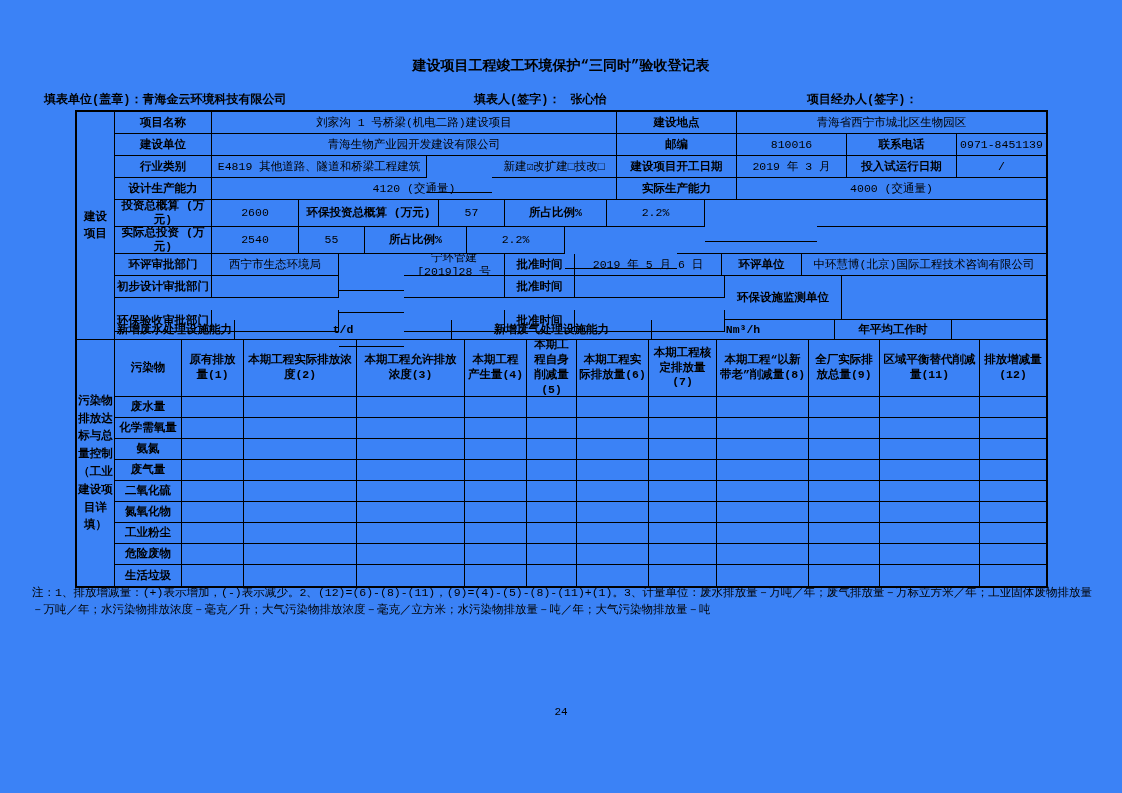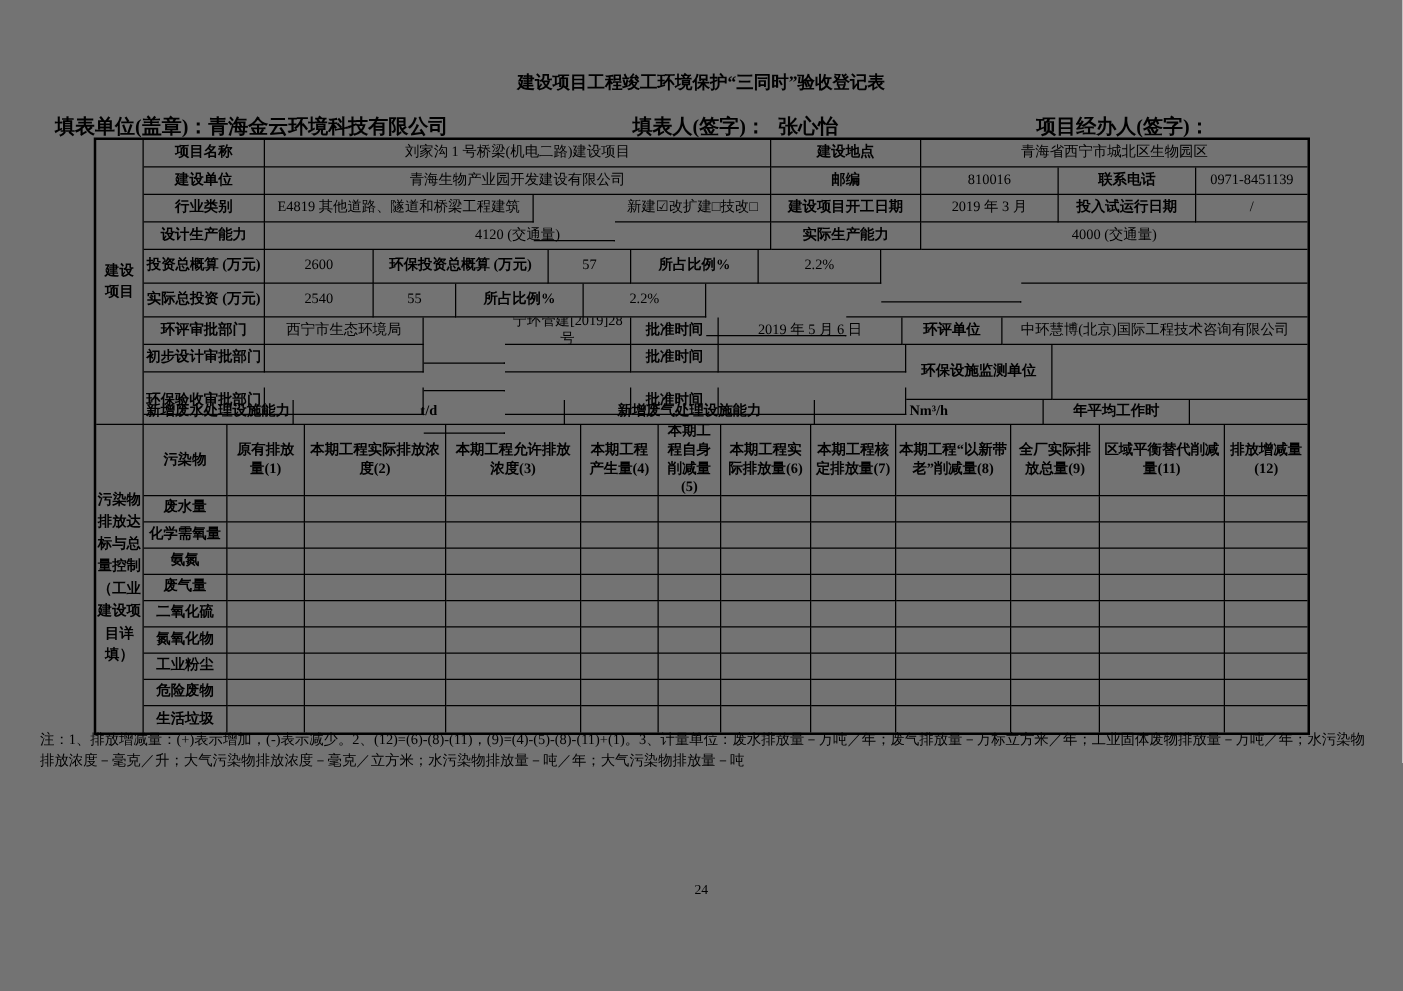--- a/index.html
+++ b/index.html
@@ -1,32 +1,32 @@
 <!DOCTYPE html>
 <html><head>
 <meta charset="utf-8">
 <style>
   html,body{margin:0;padding:0;background:#fff;}
   .page{
     position:relative;
     width:1122px;height:793px;
-    background:#737373;color:#000;
-    font-family:Liberation Serif, serif;
+    background:#3b82f6;color:#000;
+    font-family:Liberation Mono, monospace;
     overflow:hidden;
   }
   .title{
     position:absolute;top:57px;left:0;width:100%;
     text-align:center;font-size:14px;font-weight:bold;
   }
-  .hdrline{position:absolute;top:91px;left:0;width:100%;height:18px;font-size:16px;font-weight:bold;}
+  .hdrline{position:absolute;top:91px;left:0;width:100%;height:18px;font-size:12px;font-weight:bold;}
   .hdr-item{position:absolute;white-space:nowrap;}
   .hdr-fillunit{left:44px;}
-  .hdr-filler{left:506px;}
+  .hdr-filler{left:474px;}
   .hdr-filler .val{margin-left:10px;}
-  .hdr-agent{left:829px;}
+  .hdr-agent{left:807px;}
 
   
   .t{
     position:absolute;left:75px;top:110px;width:973px;
     border:2px solid #000;box-sizing:border-box;
     font-size:11.5px;
   }
   .t *{box-sizing:border-box;}
   .sect{display:flex;}
   .vcell{

